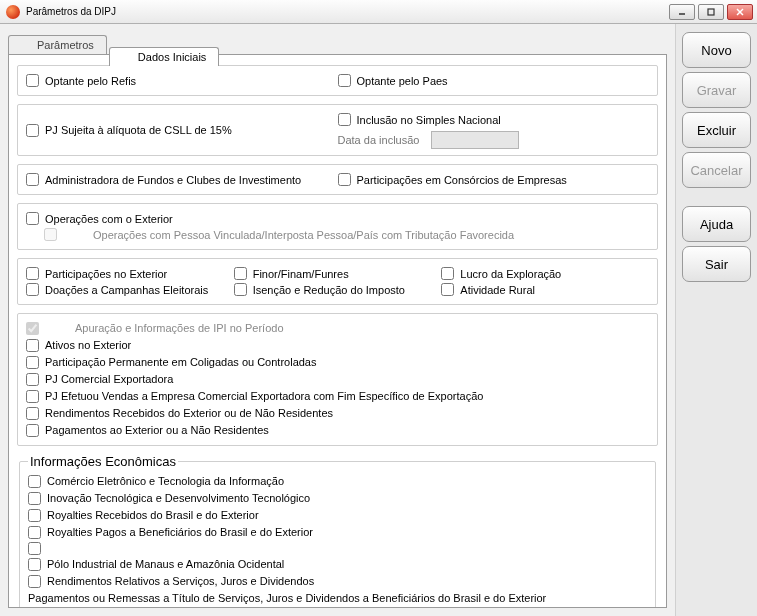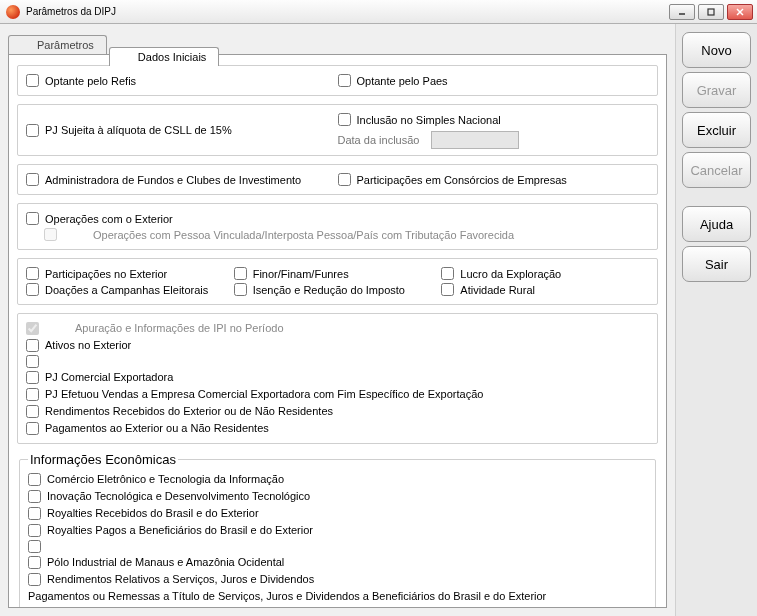--- a/index.html
+++ b/index.html
@@ -266,20 +266,21 @@
           <label class="chk disabled">
             <input type="checkbox" disabled="" checked="" style="">
             <span>Apuração e Informações de IPI no Período</span>
           </label>
           <label class="chk">
             <input type="checkbox" style="">
             <span>Ativos no Exterior</span>
           </label>
           <label class="chk">
             <input type="checkbox" style="">
+            <span>Participação Permanente em Coligadas ou Controladas</span>
           </label>
           <label class="chk">
             <input type="checkbox" style="">
             <span>PJ Comercial Exportadora</span>
           </label>
           <label class="chk">
             <input type="checkbox" style="">
             <span>PJ Efetuou Vendas a Empresa Comercial Exportadora com Fim Específico de Exportação</span>
           </label>
           <label class="chk">

